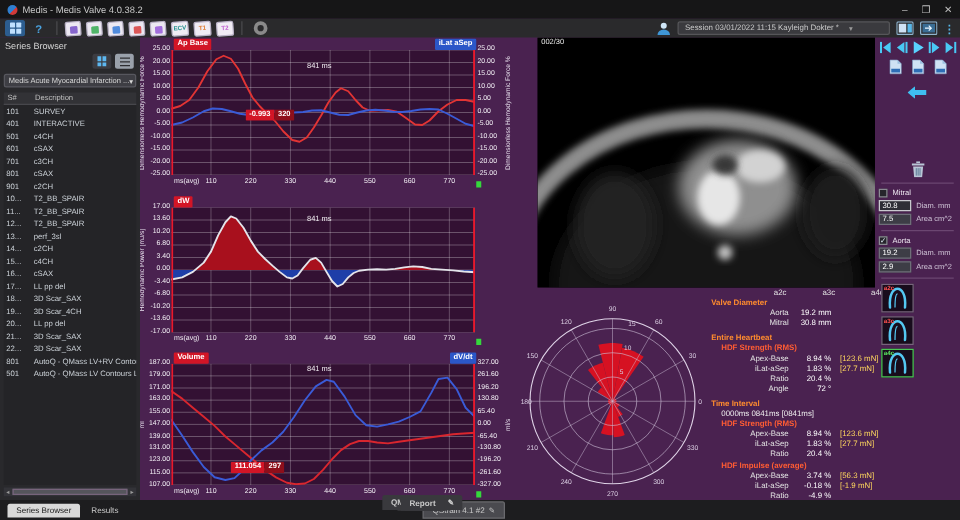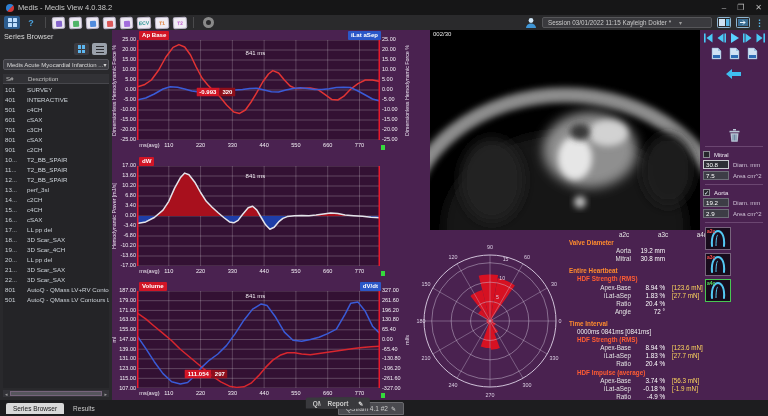--- a/index.html
+++ b/index.html
@@ -115,21 +115,21 @@
 .ftab.active{background:#d9d9d9;color:#1a1a1a}
 .ftab.chip{background:#39393d}
 .ftab.sel{background:#4a4a4f;border:1px solid #6a6a6e}
 .pencil{font-size:6px;color:#d0d0d0}
 </style>
 </head>
 <body>
 
 <div id="titlebar">
   <span class="logo"></span>
-  <span>Medis  -  Medis View 4.0.38.2</span>
+  <span>Medis  -  Medis Valve 4.0.38.2</span>
   <span class="winbtns">
     <span>–</span>
     <span>❐</span>
     <span>✕</span>
   </span>
 </div>
 
 <div id="toolbar">
   <span class="tbtn active">
     <span class="grid4">

